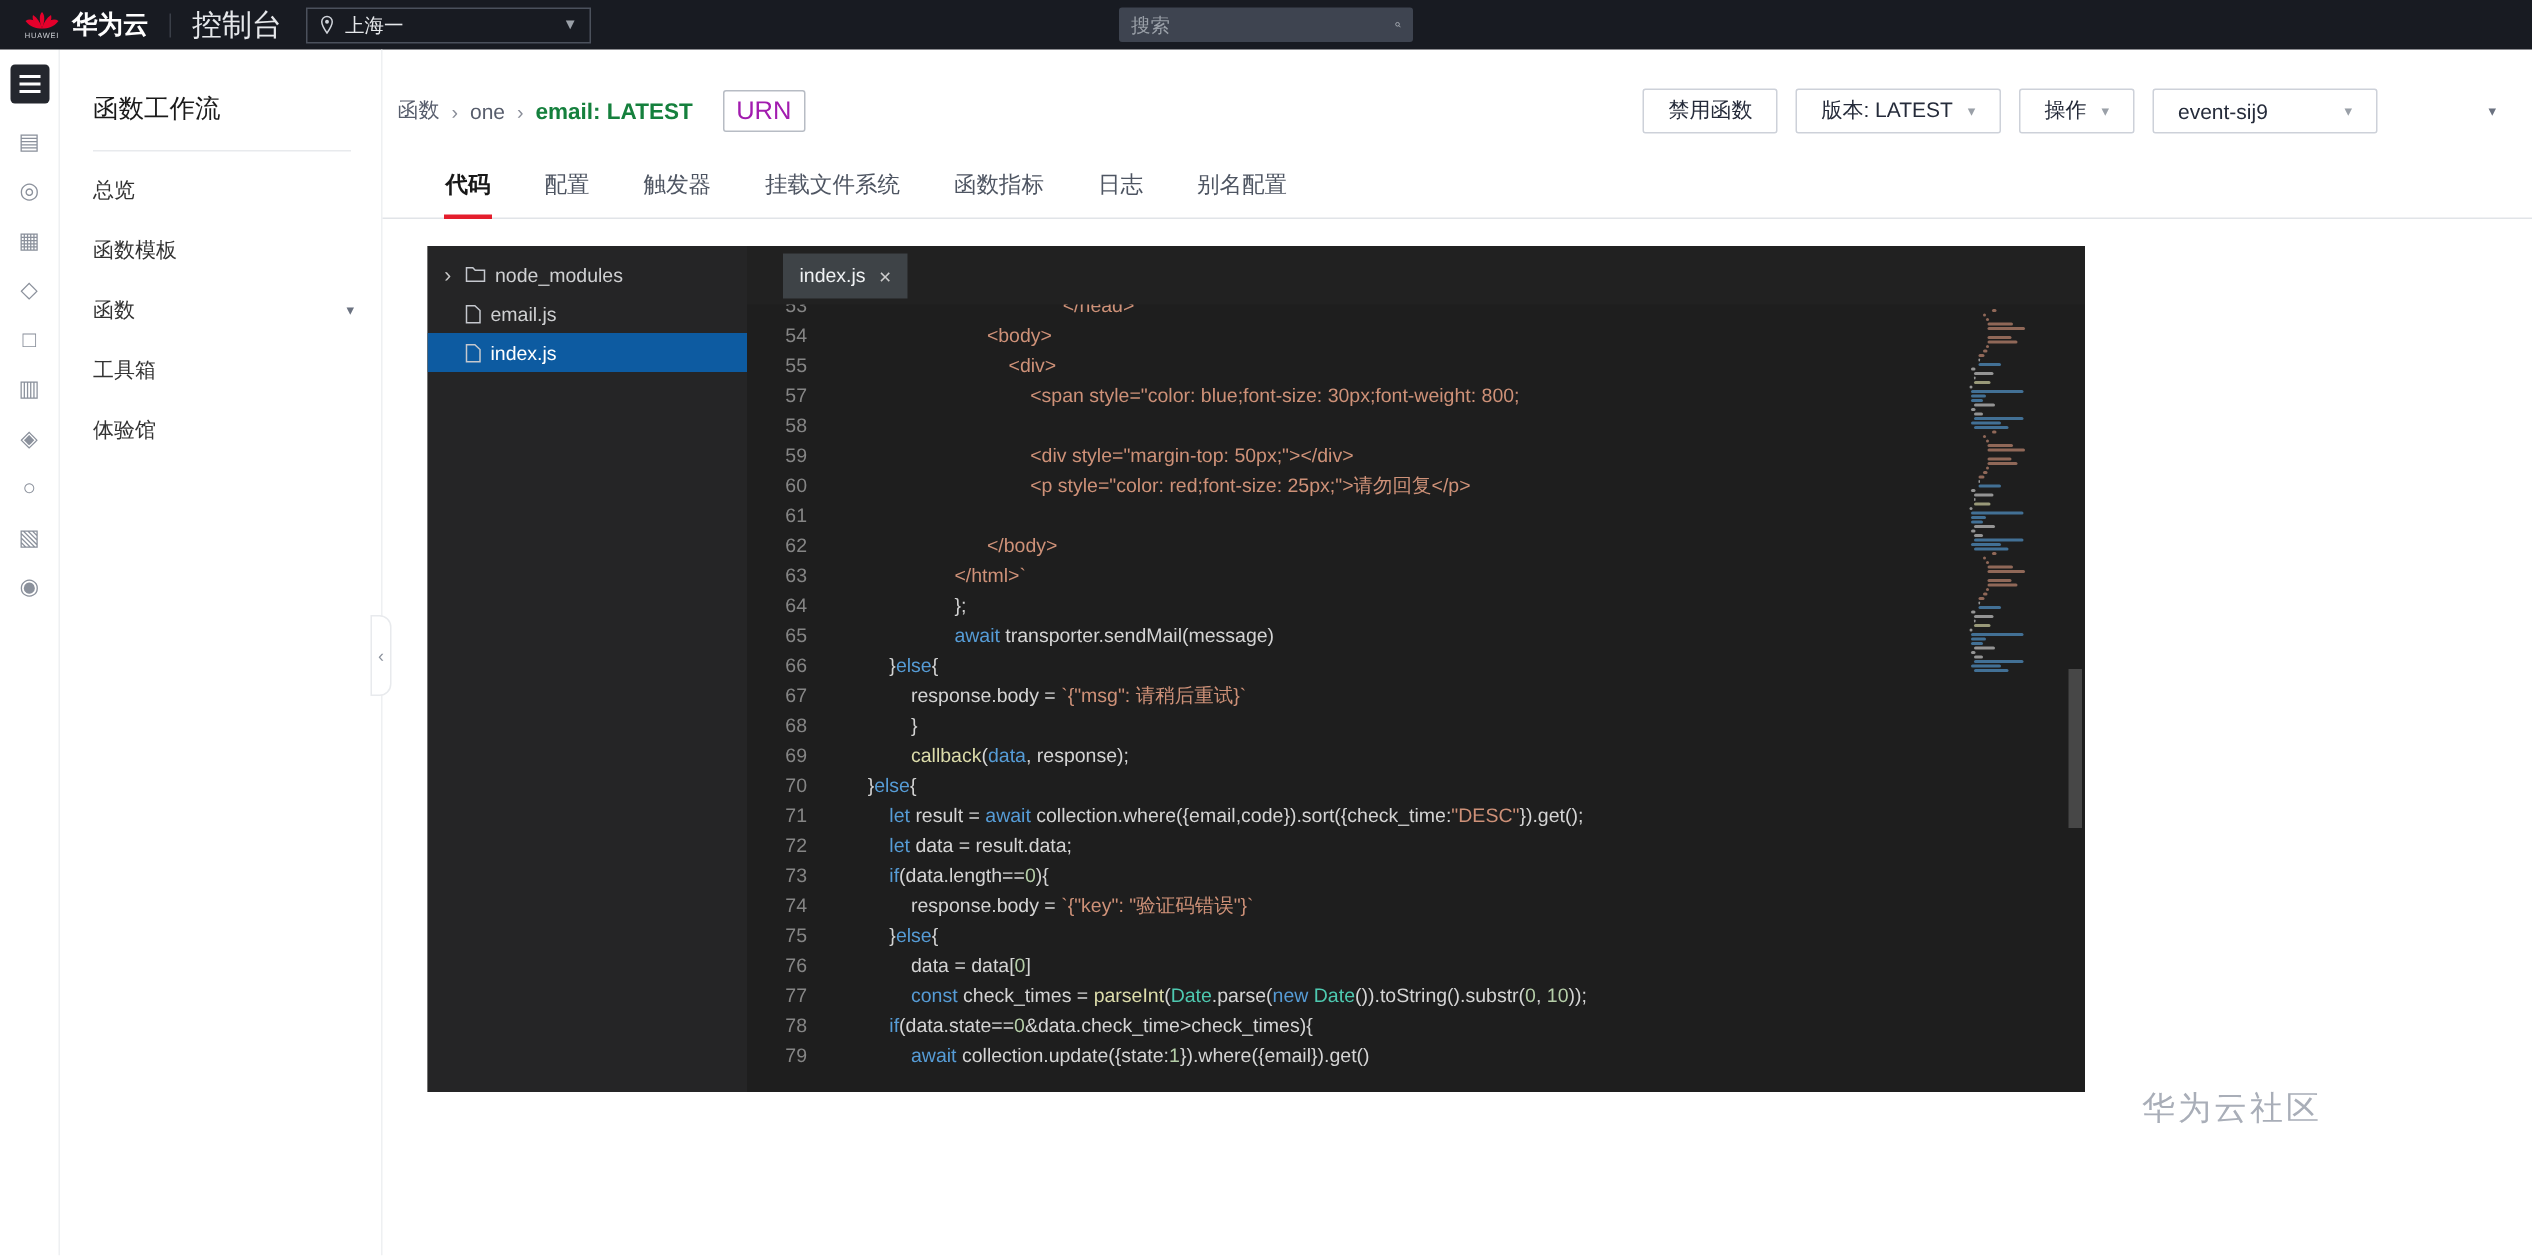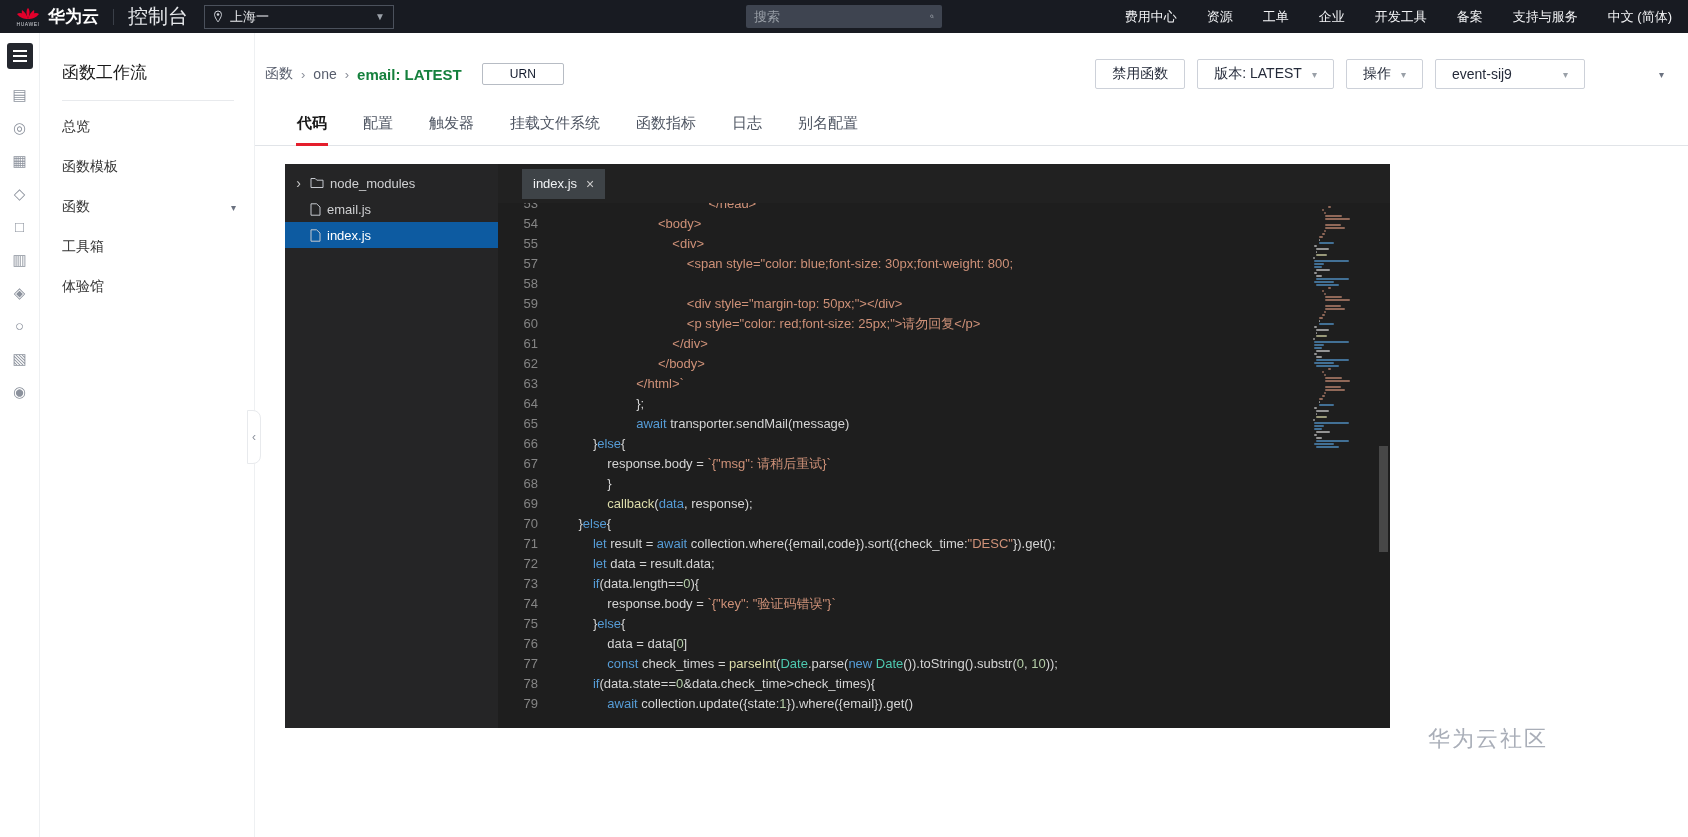--- a/index.html
+++ b/index.html
@@ -49,22 +49,22 @@
 
   .content { flex:1; position:relative; min-width:0; }
 
   
   .page-header { display:flex; align-items:center; justify-content:space-between;
     padding:26px 24px 16px 10px; }
   .crumbs { display:flex; align-items:center; gap:8px; font-size:14px; color:#575d6c; }
   .crumb { cursor:pointer; }
   .crumb-sep { color:#8a8e99; font-size:13px; }
   .crumb-current { font-size:15px; font-weight:bold; color:#15803d; }
-  .urn-btn { margin-left:12px; border:1px solid #b7bcc4; background:#fff; font-size:12px; color:#0f172a;
-    padding:3px 27px; border-radius:2px; cursor:pointer; font-family:inherit; }
+  .urn-btn { margin-left:12px; border:1px solid #b7bcc4; background:#fff; font-size:17px; color:#a21caf;
+    padding:3px 8px; border-radius:2px; cursor:pointer; font-family:inherit; }
   .actions { display:flex; align-items:center; gap:12px; }
   .btn { height:30px; background:#fff; border:1px solid #cdd1d9; border-radius:2px; font-size:14px;
     color:#252b3a; display:inline-flex; align-items:center; gap:10px; padding:0 16px; cursor:pointer;
     font-family:inherit; }
   .btn.select { width:150px; justify-content:space-between; }
   .hdr-caret { margin-left:62px; font-size:10px; color:#6b7280; cursor:pointer; }
 
   
   .tabs { display:flex; gap:34px; padding:0 24px 0 41px; border-bottom:1px solid #e1e4e8; }
   .tab { padding:9px 1px 12px; font-size:15px; color:#4e5562; cursor:pointer; position:relative; }
@@ -135,30 +135,20 @@
     <span class="spacer"></span>
     <span class="caret">▼</span>
   </div>
   <div class="search-wrap">
     <input type="text" placeholder="搜索" style="">
     <svg width="13" height="13" viewBox="0 0 13 13">
       <circle cx="5.5" cy="5.5" r="4" fill="none" stroke="#cfd3da" stroke-width="1.4"></circle>
       <line x1="8.6" y1="8.6" x2="12" y2="12" stroke="#cfd3da" stroke-width="1.4"></line>
     </svg>
   </div>
-  <div class="topnav-menu">
-      <span class="nav-link">费用中心</span>
-      <span class="nav-link">资源</span>
-      <span class="nav-link">工单</span>
-      <span class="nav-link">企业</span>
-      <span class="nav-link">开发工具</span>
-      <span class="nav-link">备案</span>
-      <span class="nav-link">支持与服务</span>
-      <span class="nav-link">中文 (简体)</span>
-    </div>
 </div>
 
 <div class="main">
 
   <div class="rail">
     <div class="hamburger">
         <i></i>
         <i></i>
         <i></i>
       </div>
@@ -280,21 +270,21 @@
         <div class="code-body">
           <div class="code-scroll">
             <div class="code-inner">
                 <div class="cl"><span class="lnum">53</span><span class="ltext">                                        <span class="tk-s">&lt;/head&gt;</span></span></div>
                 <div class="cl"><span class="lnum">54</span><span class="ltext">                          <span class="tk-s">&lt;body&gt;</span></span></div>
                 <div class="cl"><span class="lnum">55</span><span class="ltext">                              <span class="tk-s">&lt;div&gt;</span></span></div>
                 <div class="cl"><span class="lnum">57</span><span class="ltext">                                  <span class="tk-s">&lt;span style="color: blue;font-size: 30px;font-weight: 800;</span></span></div>
                 <div class="cl"><span class="lnum">58</span><span class="ltext"></span></div>
                 <div class="cl"><span class="lnum">59</span><span class="ltext">                                  <span class="tk-s">&lt;div style="margin-top: 50px;"&gt;&lt;/div&gt;</span></span></div>
                 <div class="cl"><span class="lnum">60</span><span class="ltext">                                  <span class="tk-s">&lt;p style="color: red;font-size: 25px;"&gt;请勿回复&lt;/p&gt;</span></span></div>
-                <div class="cl"><span class="lnum">61</span><span class="ltext">                              <span class="tk-s">&lt;/div&gt;</span></span></div>
+                <div class="cl"><span class="lnum">61</span></div>
                 <div class="cl"><span class="lnum">62</span><span class="ltext">                          <span class="tk-s">&lt;/body&gt;</span></span></div>
                 <div class="cl"><span class="lnum">63</span><span class="ltext">                    <span class="tk-s">&lt;/html&gt;`</span></span></div>
                 <div class="cl"><span class="lnum">64</span><span class="ltext">                    <span class="tk-d">};</span></span></div>
                 <div class="cl"><span class="lnum">65</span><span class="ltext">                    <span class="tk-k">await</span><span class="tk-d"> transporter.sendMail(message)</span></span></div>
                 <div class="cl"><span class="lnum">66</span><span class="ltext">        <span class="tk-d">}</span><span class="tk-k">else</span><span class="tk-d">{</span></span></div>
                 <div class="cl"><span class="lnum">67</span><span class="ltext">            <span class="tk-d">response.body = </span><span class="tk-s">`{"msg": 请稍后重试}`</span></span></div>
                 <div class="cl"><span class="lnum">68</span><span class="ltext">            <span class="tk-d">}</span></span></div>
                 <div class="cl"><span class="lnum">69</span><span class="ltext">            <span class="tk-f">callback</span><span class="tk-d">(</span><span class="tk-k">data</span><span class="tk-d">, response);</span></span></div>
                 <div class="cl"><span class="lnum">70</span><span class="ltext">    <span class="tk-d">}</span><span class="tk-k">else</span><span class="tk-d">{</span></span></div>
                 <div class="cl"><span class="lnum">71</span><span class="ltext">        <span class="tk-k">let</span><span class="tk-d"> result = </span><span class="tk-k">await</span><span class="tk-d"> collection.where({email,code}).sort({check_time:</span><span class="tk-s">"DESC"</span><span class="tk-d">}).get();</span></span></div>

